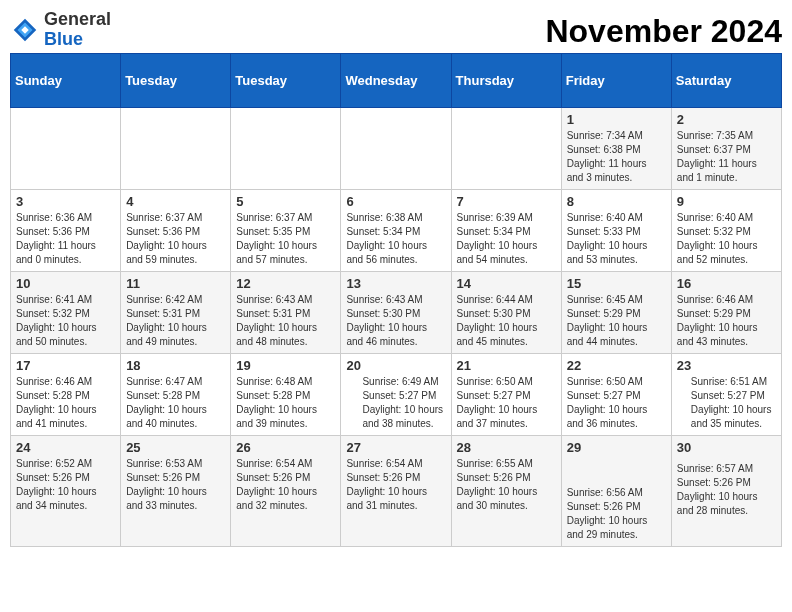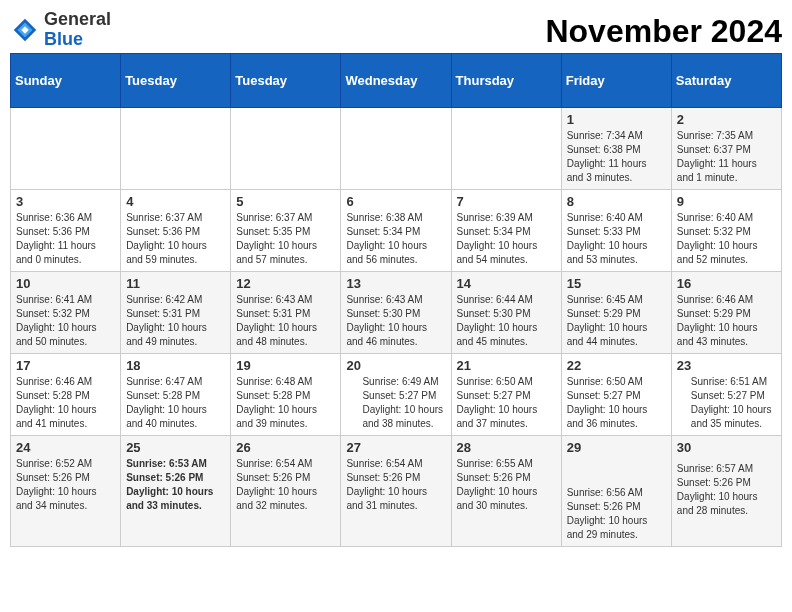--- a/index.html
+++ b/index.html
@@ -300,21 +300,21 @@
       <tr>
         <td>
           <span class="day-number">24</span>
           <div class="day-info" style="white-space: pre-line;">Sunrise: 6:52 AM
 Sunset: 5:26 PM
 Daylight: 10 hours
 and 34 minutes.</div>
         </td>
         <td>
           <span class="day-number">25</span>
-          <div class="day-info" style="white-space: pre-line; font-weight: bold;">Sunrise: 6:53 AM
+          <div class="day-info" style="white-space: pre-line;">Sunrise: 6:53 AM
 Sunset: 5:26 PM
 Daylight: 10 hours
 and 33 minutes.</div>
         </td>
         <td>
           <span class="day-number">26</span>
           <div class="day-info" style="white-space: pre-line;">Sunrise: 6:54 AM
 Sunset: 5:26 PM
 Daylight: 10 hours
 and 32 minutes.</div>

